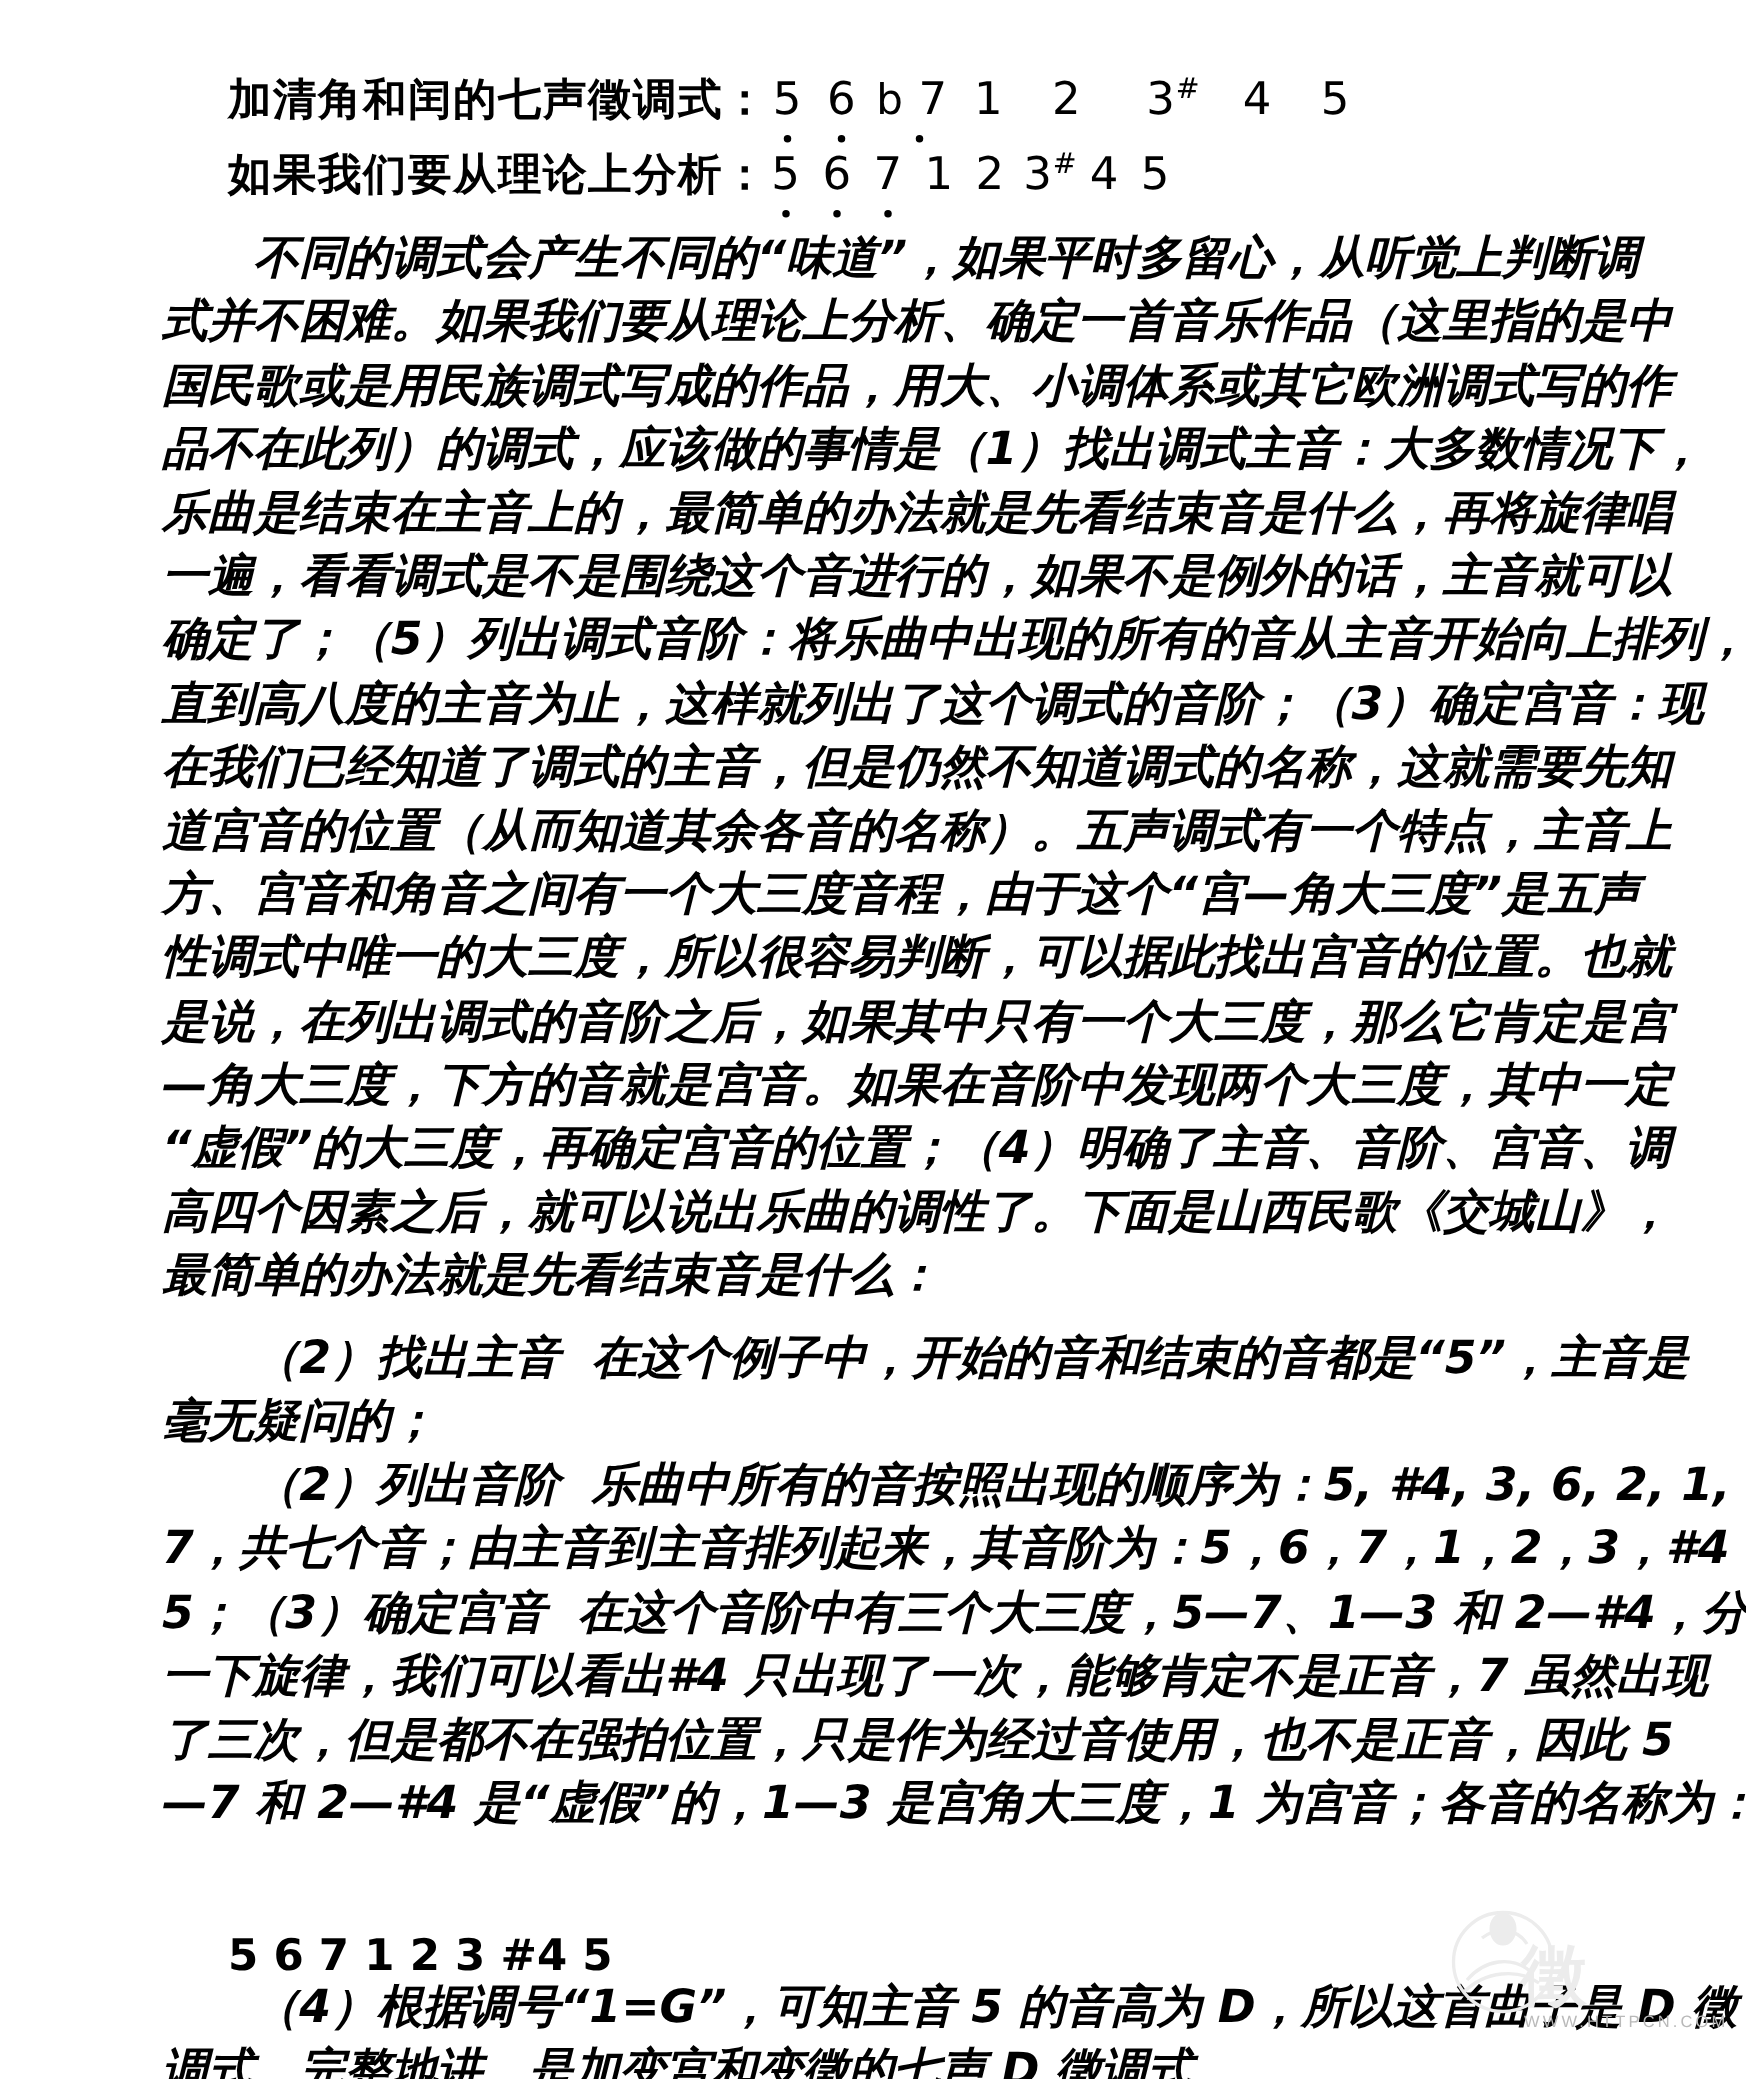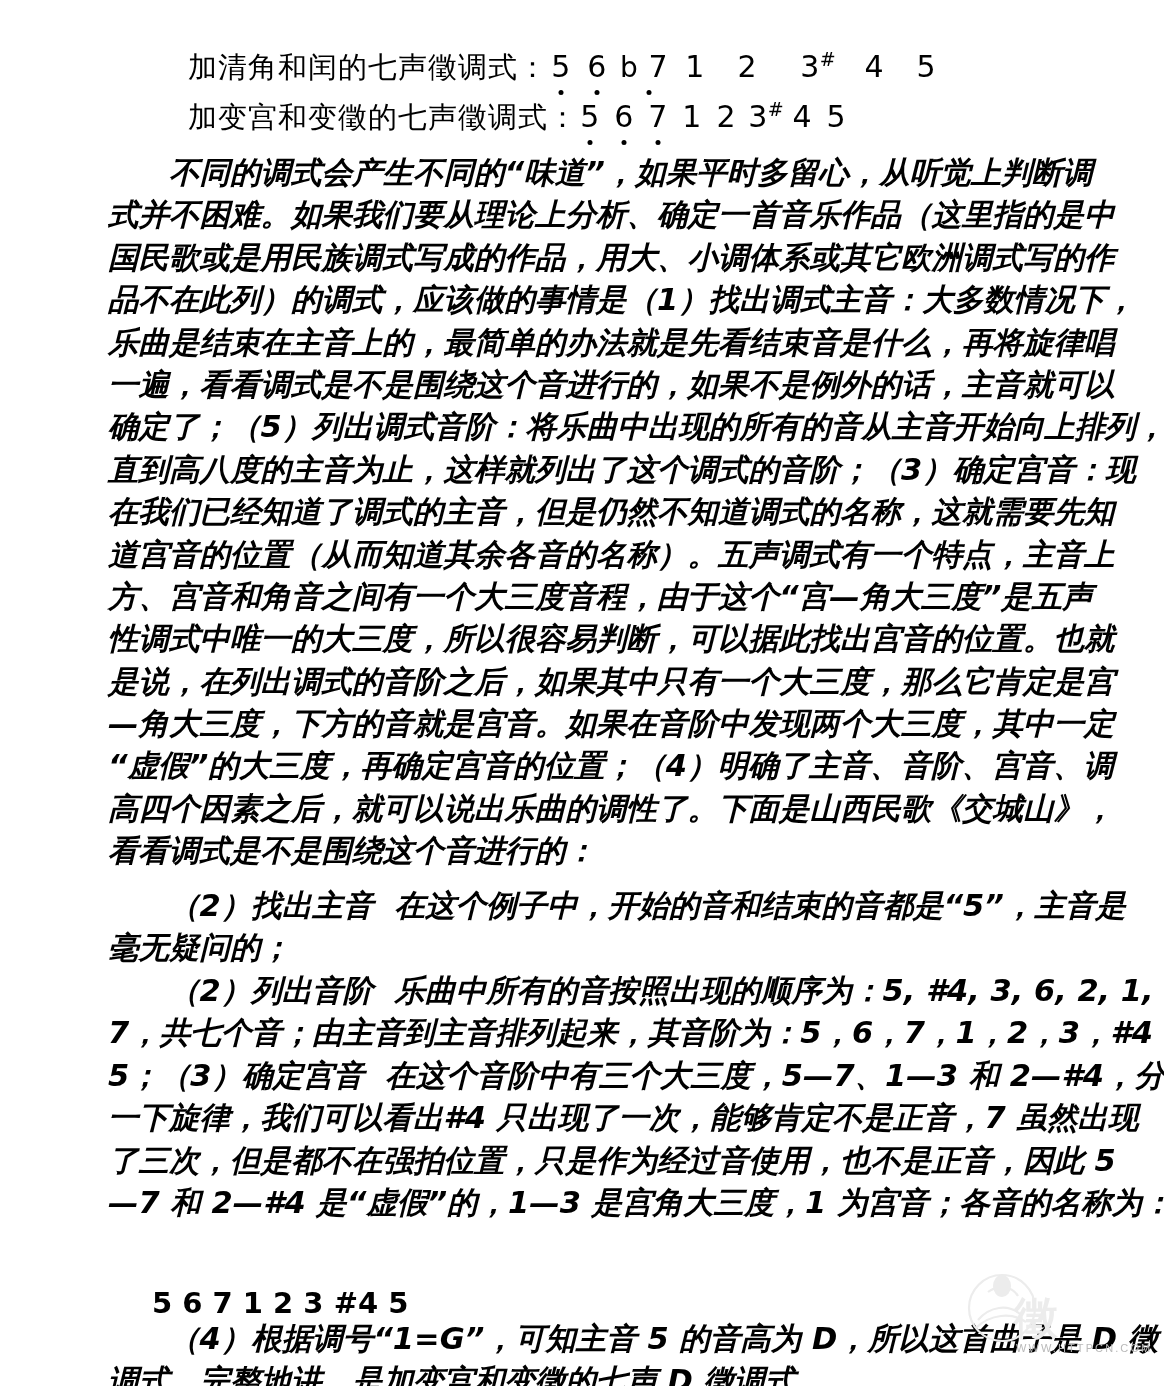--- a/index.html
+++ b/index.html
@@ -29,24 +29,23 @@
   .notation-line {
     position: absolute;
     left: 152px;
     white-space: nowrap;
     font-size: 30px;
     line-height: 1;
     letter-spacing: 0.5px;
   }
   .notation-line .cn-label {
     font-family: "DejaVu Sans", "Liberation Sans", sans-serif;
-    font-weight: 400;
+    font-weight: 700;
     font-size: 29px;
     letter-spacing: 1px;
-    margin-left: 36px;
   }
   .notes {
     display: inline-block;
     vertical-align: baseline;
     font-family: "DejaVu Sans", "Liberation Sans", sans-serif;
     font-weight: 400;
   }
   .note {
     position: relative;
     display: inline-block;
@@ -155,21 +154,21 @@
       <span class="note" style="width:42px;text-align:right;"><span class="flat">b</span>&nbsp;7<span class="dot-low" style="left:70%;"></span></span>
       <span class="note" style="width:30px;margin-left:8px;">1</span>
       <span class="note" style="width:30px;margin-left:12px;">2</span>
       <span class="note" style="width:36px;margin-left:28px;">3<span class="sharp">#</span></span>
       <span class="note" style="width:28px;margin-left:14px;">4</span>
       <span class="note" style="width:28px;margin-left:14px;">5</span>
     </span>
   </div>
 
   <div class="notation-line" style="top:100px;">
-    <span class="cn-label">加变宫和变徵的七声徵调式：</span><span class="notes">
+    <span class="cn-label">如果我们要从理论上分析：</span><span class="notes">
       <span class="note" style="width:24px;">5<span class="dot-low"></span></span>
       <span class="note" style="width:24px;">6<span class="dot-low"></span></span>
       <span class="note" style="width:24px;">7<span class="dot-low"></span></span>
       <span class="note" style="width:24px;">1</span>
       <span class="note" style="width:24px;">2</span>
       <span class="note" style="width:32px;">3<span class="sharp">#</span></span>
       <span class="note" style="width:24px;">4</span>
       <span class="note" style="width:24px;">5</span>
     </span>
   </div>
@@ -185,21 +184,21 @@
       <span class="tline">确定了；（5）列出调式音阶：将乐曲中出现的所有的音从主音开始向上排列，</span>
       <span class="tline">直到高八度的主音为止，这样就列出了这个调式的音阶；（3）确定宫音：现</span>
       <span class="tline">在我们已经知道了调式的主音，但是仍然不知道调式的名称，这就需要先知</span>
       <span class="tline">道宫音的位置（从而知道其余各音的名称）。五声调式有一个特点，主音上</span>
       <span class="tline">方、宫音和角音之间有一个大三度音程，由于这个“宫—角大三度”是五声</span>
       <span class="tline">性调式中唯一的大三度，所以很容易判断，可以据此找出宫音的位置。也就</span>
       <span class="tline">是说，在列出调式的音阶之后，如果其中只有一个大三度，那么它肯定是宫</span>
       <span class="tline">—角大三度，下方的音就是宫音。如果在音阶中发现两个大三度，其中一定</span>
       <span class="tline">“虚假”的大三度，再确定宫音的位置；（4）明确了主音、音阶、宫音、调</span>
       <span class="tline">高四个因素之后，就可以说出乐曲的调性了。下面是山西民歌《交城山》，</span>
-      <span class="tline">看看调式是不是围绕这个音进行的：</span>
+      <span class="tline">最简单的办法就是先看结束音是什么：</span>
       <span class="tline"></span>
     </p>
   </div>
 
   <div class="body-block" style="top:885px;">
     <p>
       <span class="tline">　　（2）找出主音  在这个例子中，开始的音和结束的音都是“5”，主音是</span>
       <span class="tline">毫无疑问的；</span>
     </p>
   </div>

